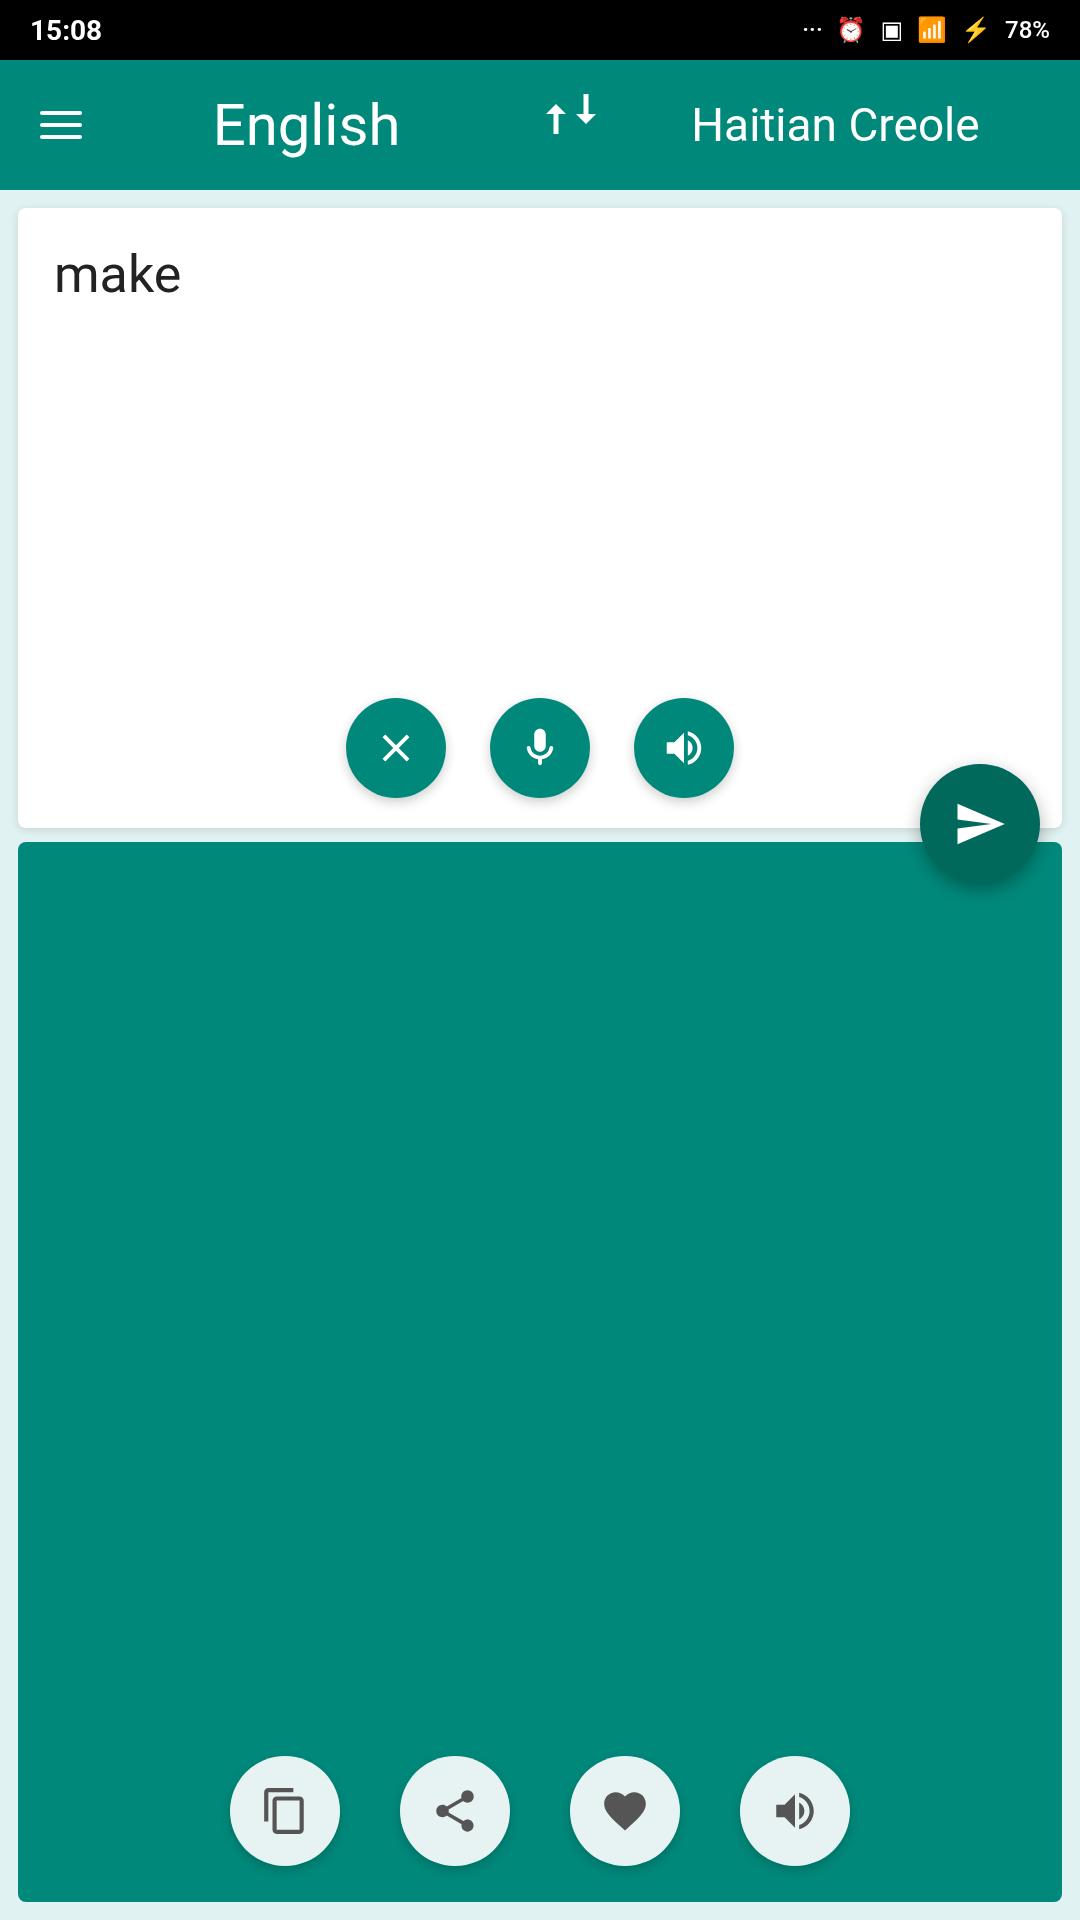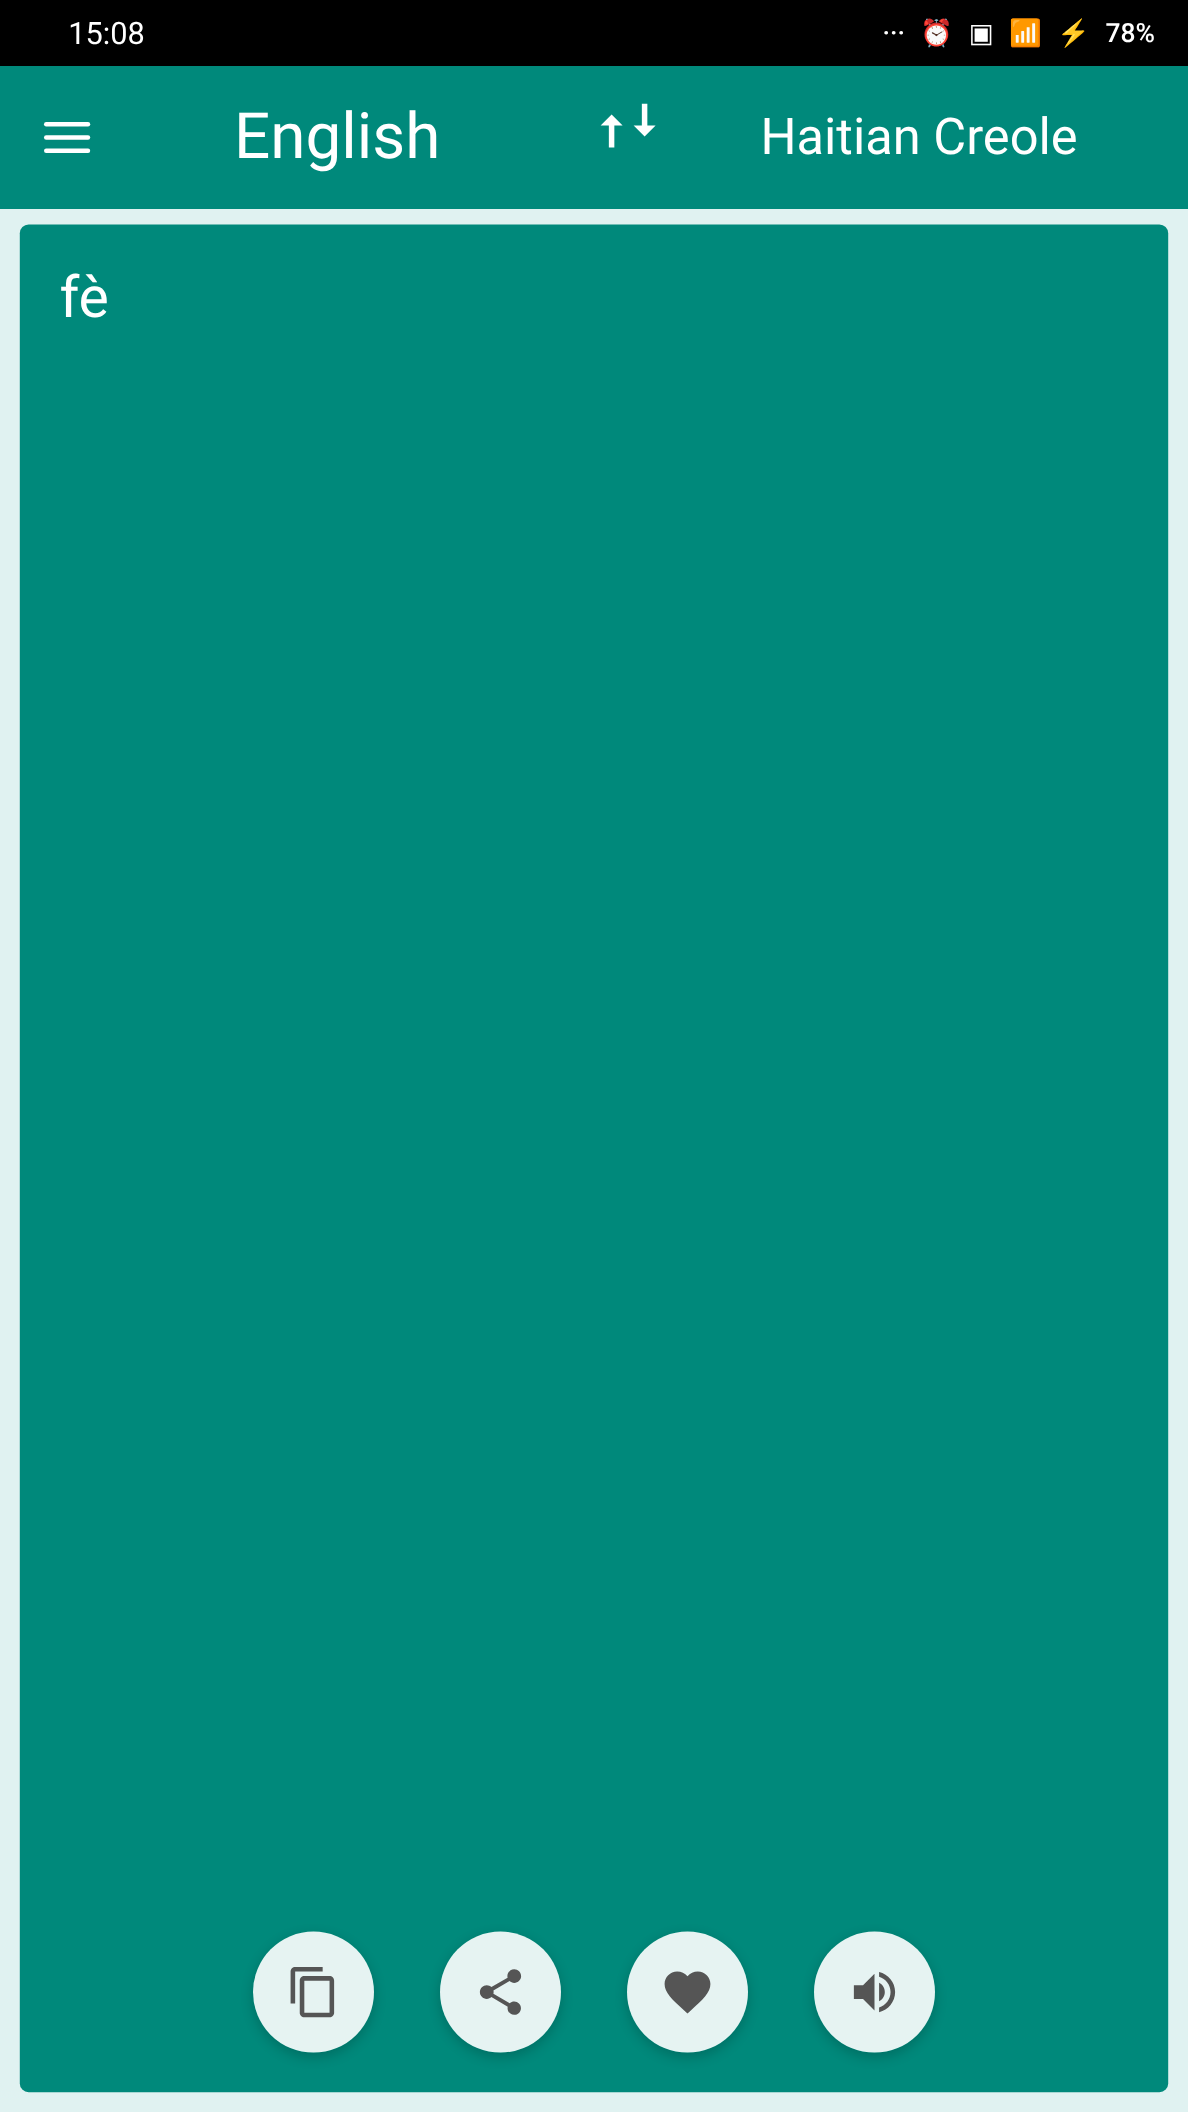--- a/index.html
+++ b/index.html
@@ -20,21 +20,21 @@
       color: #fff;
       display: flex;
       justify-content: space-between;
       align-items: center;
       padding: 0 30px;
       height: 60px;
       font-size: 28px;
       font-weight: 500;
     }
 
-    .status-bar-left { font-weight: normal; margin-left: 32px; }
+    .status-bar-left { font-weight: bold; }
 
     .status-bar-right {
       display: flex;
       align-items: center;
       gap: 14px;
     }
 
     .status-icon {
       font-size: 24px;
     }
@@ -246,23 +246,55 @@
     
     <svg width="60" height="50" viewBox="0 0 24 20" fill="white" xmlns="http://www.w3.org/2000/svg">
       <path d="M6 4l-4 4h3v8h2V8h3L6 4zm12 8l4-4h-3V0h-2v8h-3l4 4z"></path>
     </svg>
   </div>
   <div class="toolbar-lang-to">Haitian Creole</div>
 </div>
 
 <div class="main-content">
 
+  <div class="source-panel-wrapper">
+
+    <div class="source-panel">
+      <div class="source-text">make</div>
+
+      <div class="source-actions">
+
+        <button class="action-btn-circle" aria-label="Clear">
+          <svg viewBox="0 0 24 24" xmlns="http://www.w3.org/2000/svg">
+            <path d="M19 6.41L17.59 5 12 10.59 6.41 5 5 6.41 10.59 12 5 17.59 6.41 19 12 13.41 17.59 19 19 17.59 13.41 12z"></path>
+          </svg>
+        </button>
+
+        <button class="action-btn-circle" aria-label="Microphone">
+          <svg viewBox="0 0 24 24" xmlns="http://www.w3.org/2000/svg">
+            <path d="M12 14c1.66 0 3-1.34 3-3V5c0-1.66-1.34-3-3-3S9 3.34 9 5v6c0 1.66 1.34 3 3 3zm5.91-3c-.49 0-.9.36-.98.85C16.52 14.2 14.47 16 12 16s-4.52-1.8-4.93-4.15c-.08-.49-.49-.85-.98-.85-.61 0-1.09.54-1 1.14.49 3 2.89 5.35 5.91 5.78V20c0 .55.45 1 1 1s1-.45 1-1v-2.08c3.02-.43 5.42-2.78 5.91-5.78.1-.6-.39-1.14-1-1.14z"></path>
+          </svg>
+        </button>
+
+        <button class="action-btn-circle" aria-label="Speak source">
+          <svg viewBox="0 0 24 24" xmlns="http://www.w3.org/2000/svg">
+            <path d="M3 9v6h4l5 5V4L7 9H3zm13.5 3c0-1.77-1.02-3.29-2.5-4.03v8.05c1.48-.73 2.5-2.25 2.5-4.02zM14 3.23v2.06c2.89.86 5 3.54 5 6.71s-2.11 5.85-5 6.71v2.06c4.01-.91 7-4.49 7-8.77s-2.99-7.86-7-8.77z"></path>
+          </svg>
+        </button>
+      </div>
+    </div>
+
+    <button class="send-btn" aria-label="Translate">
+      <svg viewBox="0 0 24 24" xmlns="http://www.w3.org/2000/svg">
+        <path d="M2.01 21L23 12 2.01 3 2 10l15 2-15 2z"></path>
+      </svg>
+    </button>
+  </div>
 
   <div class="translation-panel" style="margin-top: 14px;">
-    <div class="translation-text">fè</div>
 
     <div class="translation-actions">
 
       <button class="action-btn-circle-light" aria-label="Copy">
         <svg viewBox="0 0 24 24" xmlns="http://www.w3.org/2000/svg">
           <path d="M16 1H4c-1.1 0-2 .9-2 2v14h2V3h12V1zm3 4H8c-1.1 0-2 .9-2 2v14c0 1.1.9 2 2 2h11c1.1 0 2-.9 2-2V7c0-1.1-.9-2-2-2zm0 16H8V7h11v14z"></path>
         </svg>
       </button>
 
       <button class="action-btn-circle-light" aria-label="Share">

